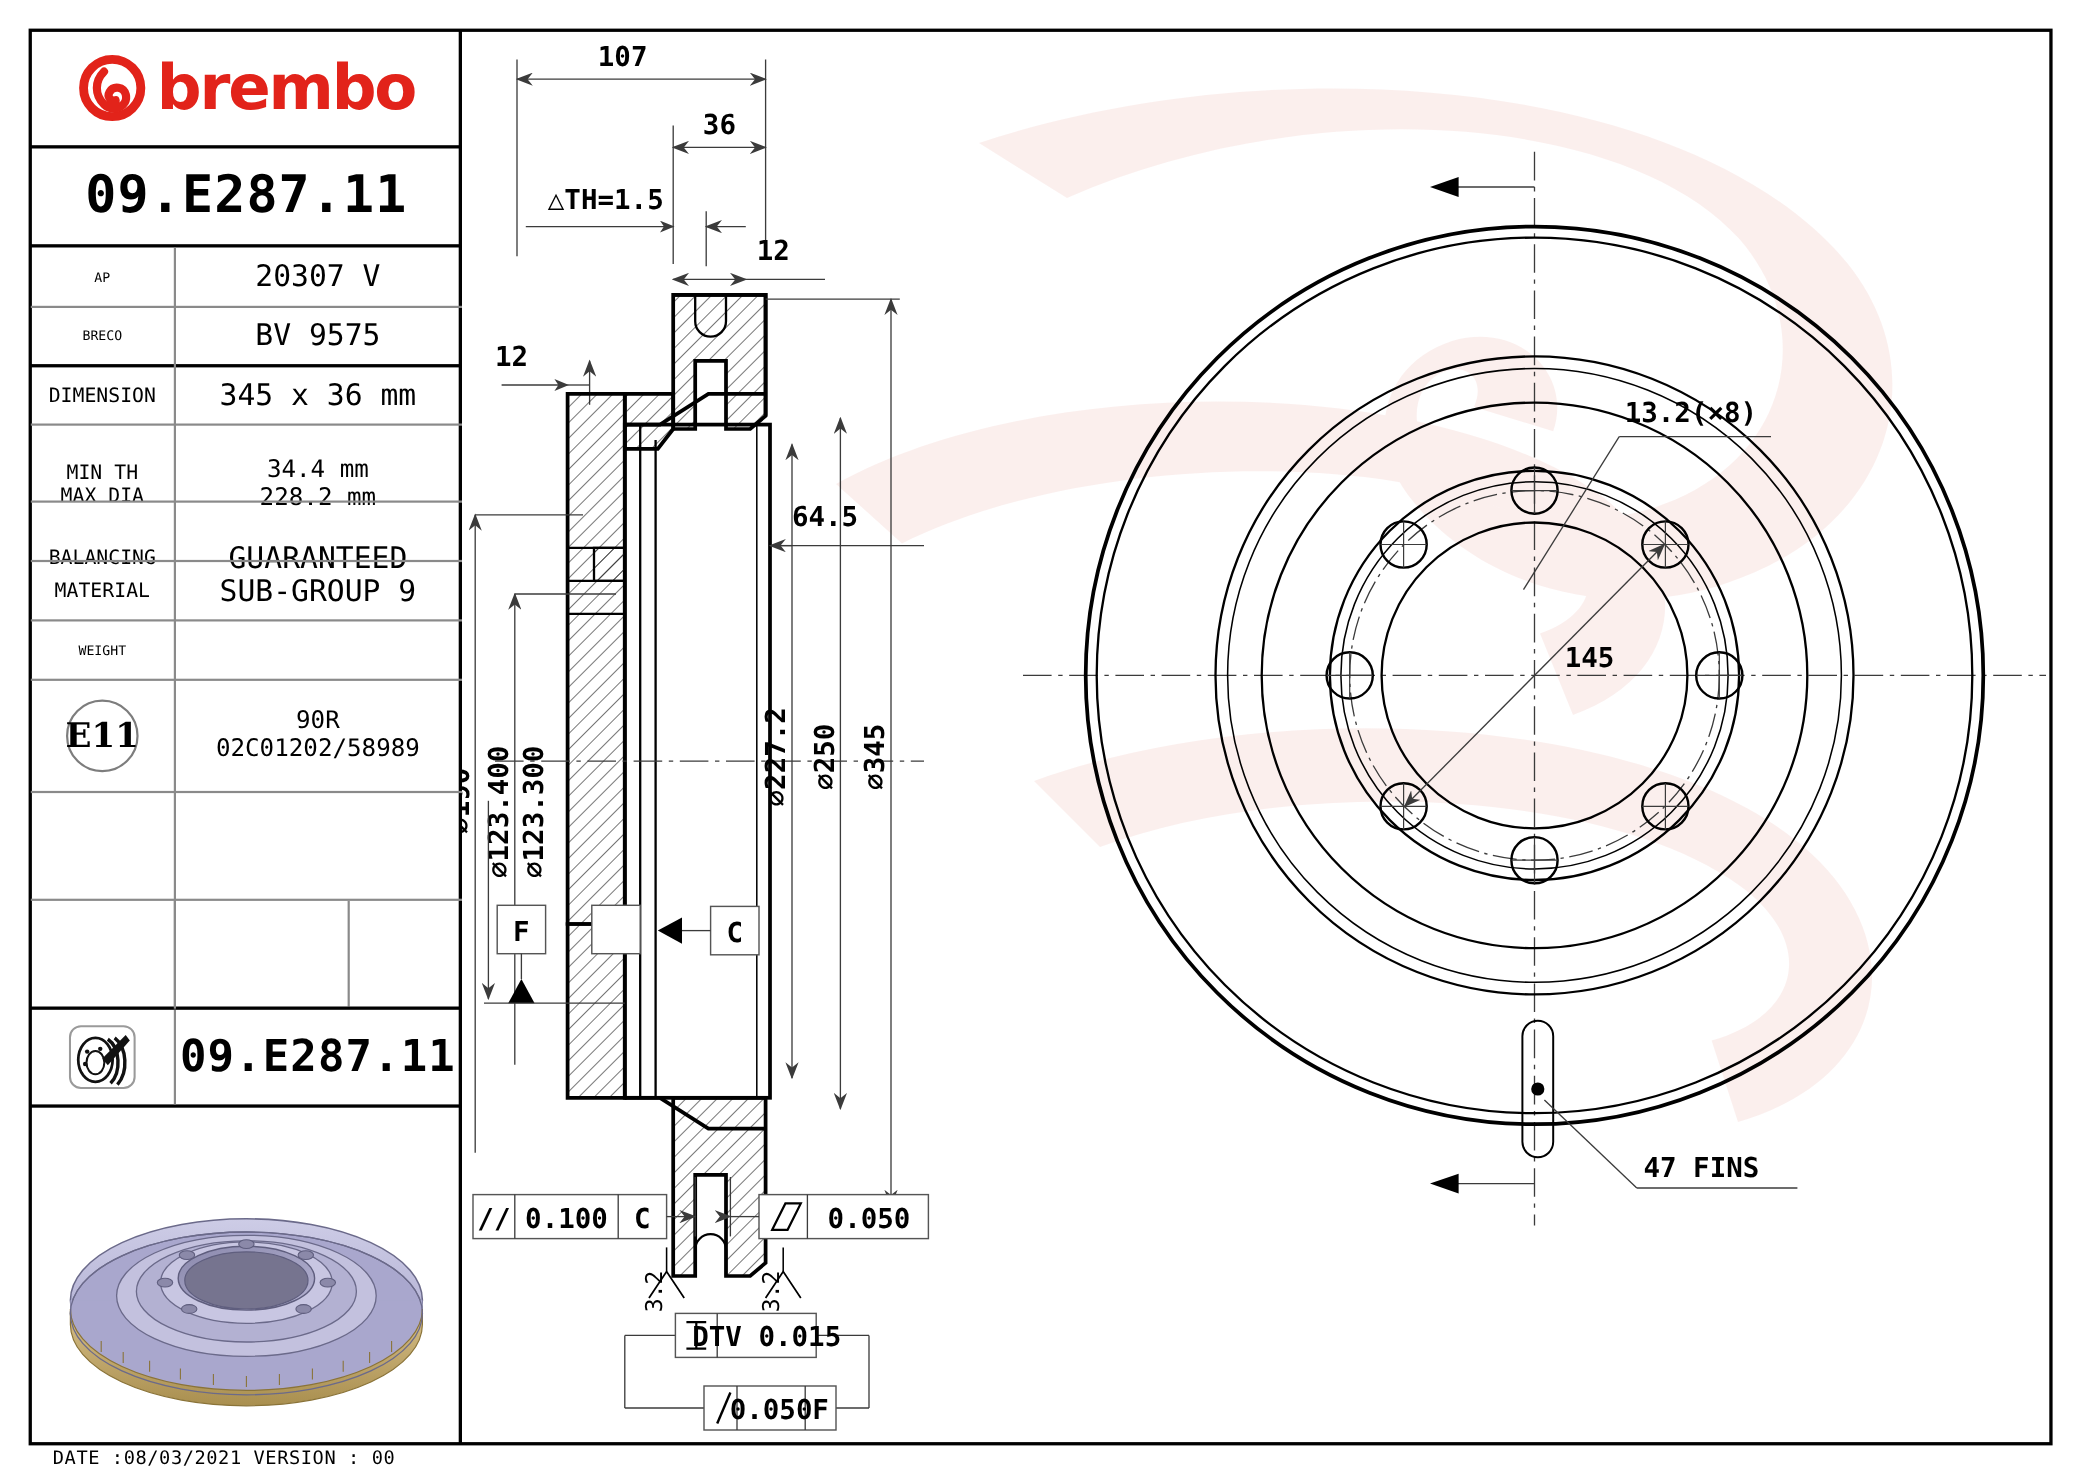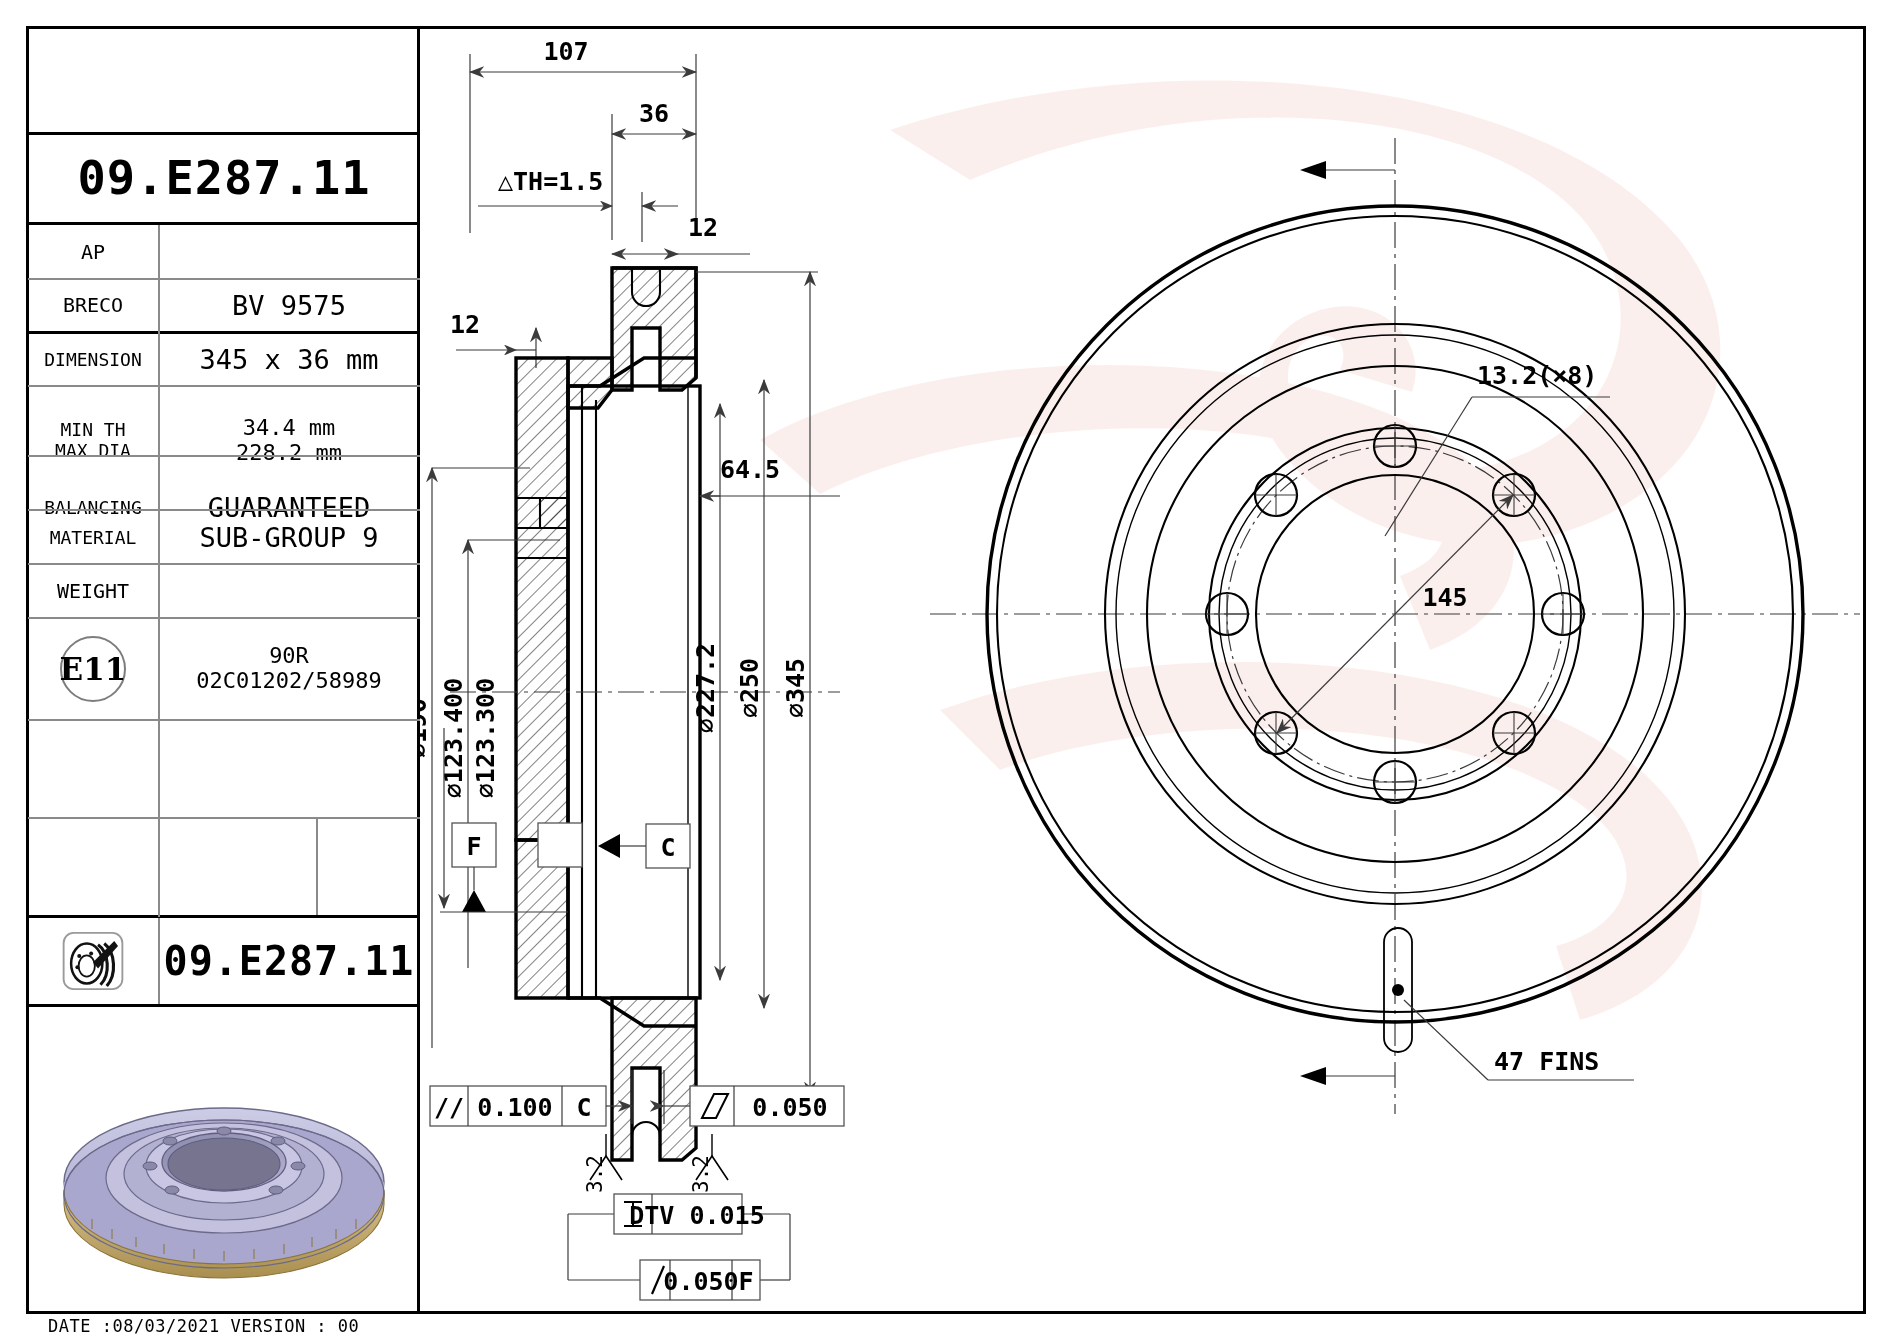--- a/index.html
+++ b/index.html
@@ -18,21 +18,21 @@
   .cellL,.cellR{position:absolute;top:0;bottom:0;display:flex;align-items:center;justify-content:center;text-align:center;box-sizing:border-box;}
   .thinline{position:absolute;background:#8a8a8a;}
   .thickline{position:absolute;background:#000;}
 
   .logo-wrap{position:absolute;left:0;top:0;width:392px;height:104px;display:flex;align-items:center;justify-content:center;gap:10px;}
   .logo-mark{width:62px;height:62px;flex:0 0 auto;}
   .logo-text{font-family:"DejaVu Sans","Liberation Sans",sans-serif;font-weight:bold;font-size:57px;color:#e2231a;letter-spacing:-2px;line-height:1;}
 
   .code-big{font-size:47px;letter-spacing:1px;color:#000;font-weight:bold;font-family:"DejaVu Sans Mono","Liberation Mono",monospace;}
 
-  .lbl{font-size:20px;color:#000;}
+  .lbl{font-size:12px;color:#000;}
   .lbl-sm{font-size:18px;color:#000;}
   .val{font-size:27px;color:#000;}
   .val2{font-size:22px;color:#000;line-height:1.12;}
 
   .e11-circle{width:62px;height:62px;border:2.5px solid #7d7d7d;border-radius:50%;display:flex;align-items:center;justify-content:center;
     font-family:"DejaVu Serif","Liberation Serif",serif;font-weight:bold;font-size:31px;color:#000;}
 
   .disc-icon{width:64px;height:60px;}
 
   .render3d{position:absolute;left:40px;top:1086px;width:368px;height:196px;}
@@ -64,30 +64,38 @@
       <path d="M250 120 C 520 30, 900 60, 1040 230 C 1120 330, 1080 470, 930 520 C 820 558, 700 520, 640 440 C 600 386, 618 320, 680 300 C 740 282, 790 330, 772 382 L 700 360 C 712 332, 690 318, 668 330 C 640 346, 640 392, 676 424 C 726 468, 818 476, 892 440 C 990 392, 1008 282, 940 206 C 840 96, 560 70, 330 170 Z"></path>
       <path d="M120 430 C 300 330, 640 330, 800 430 C 900 492, 900 600, 790 640 L 760 566 C 820 544, 818 498, 756 466 C 620 396, 340 404, 180 484 Z"></path>
       <path d="M300 700 C 520 620, 860 640, 1000 760 C 1100 846, 1078 970, 940 1010 L 916 936 C 1000 912, 1010 844, 940 794 C 820 708, 540 694, 360 760 Z"></path>
     </g>
   </svg>
 
   <div class="outer-frame"></div>
 
   <div class="titleblock">
 
+    <div class="logo-wrap">
+      <svg class="logo-mark" viewBox="0 0 100 100">
+        <circle cx="50" cy="50" r="42" fill="none" stroke="#e2231a" stroke-width="13"></circle>
+        <path d="M38 26 C 24 40, 24 60, 38 74 C 52 88, 74 76, 70 60 C 67 48, 52 46, 46 56 C 42 63, 48 70, 55 68" fill="none" stroke="#e2231a" stroke-width="12" stroke-linecap="round"></path>
+      </svg>
+      <div class="logo-text">brembo</div>
+    </div>
     <div class="thickline" style="left:0;top:104px;width:392px;height:3px;"></div>
 
     <div style="position:absolute;left:0;top:104px;width:392px;height:90px;display:flex;align-items:center;justify-content:center;">
       <span class="code-big">09.E287.11</span>
     </div>
     <div class="thickline" style="left:0;top:194px;width:392px;height:3px;"></div>
 
     <div class="thinline" style="left:0;top:197px;width:392px;height:0;"></div>
     <div style="position:absolute;left:0;top:197px;width:392px;height:53px;">
       <div class="cellL lbl" style="left:0;width:130px;">AP</div>
+      <div class="cellR val" style="left:130px;width:262px;">20307 V</div>
     </div>
     <div class="thinline" style="left:0;top:250px;width:392px;height:1.6px;"></div>
 
     <div style="position:absolute;left:0;top:251px;width:392px;height:52px;">
       <div class="cellL lbl" style="left:0;width:130px;">BRECO</div>
       <div class="cellR val" style="left:130px;width:262px;">BV 9575</div>
     </div>
     <div class="thickline" style="left:0;top:303px;width:392px;height:2.6px;"></div>
 
     <div style="position:absolute;left:0;top:306px;width:392px;height:51px;">

